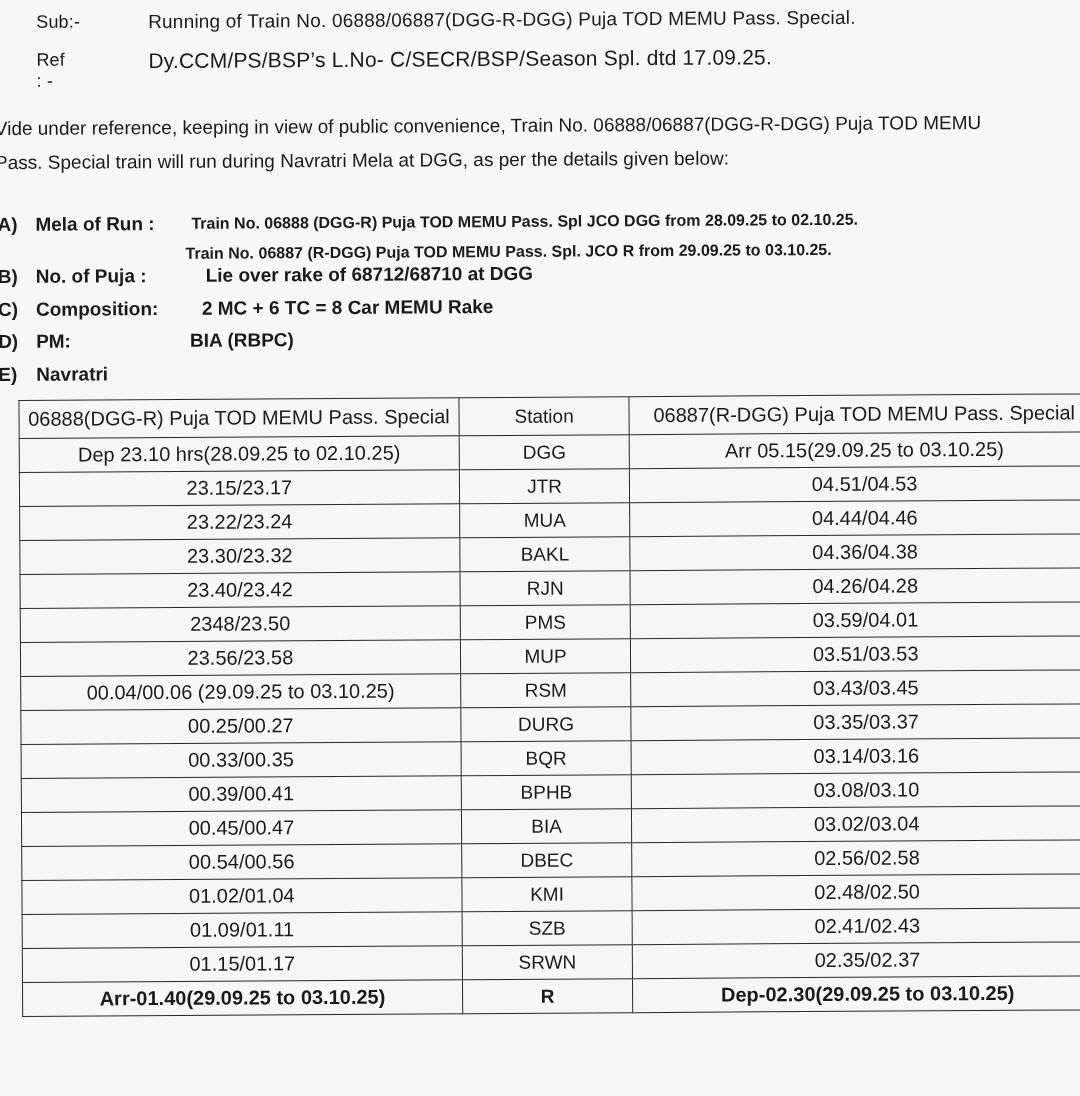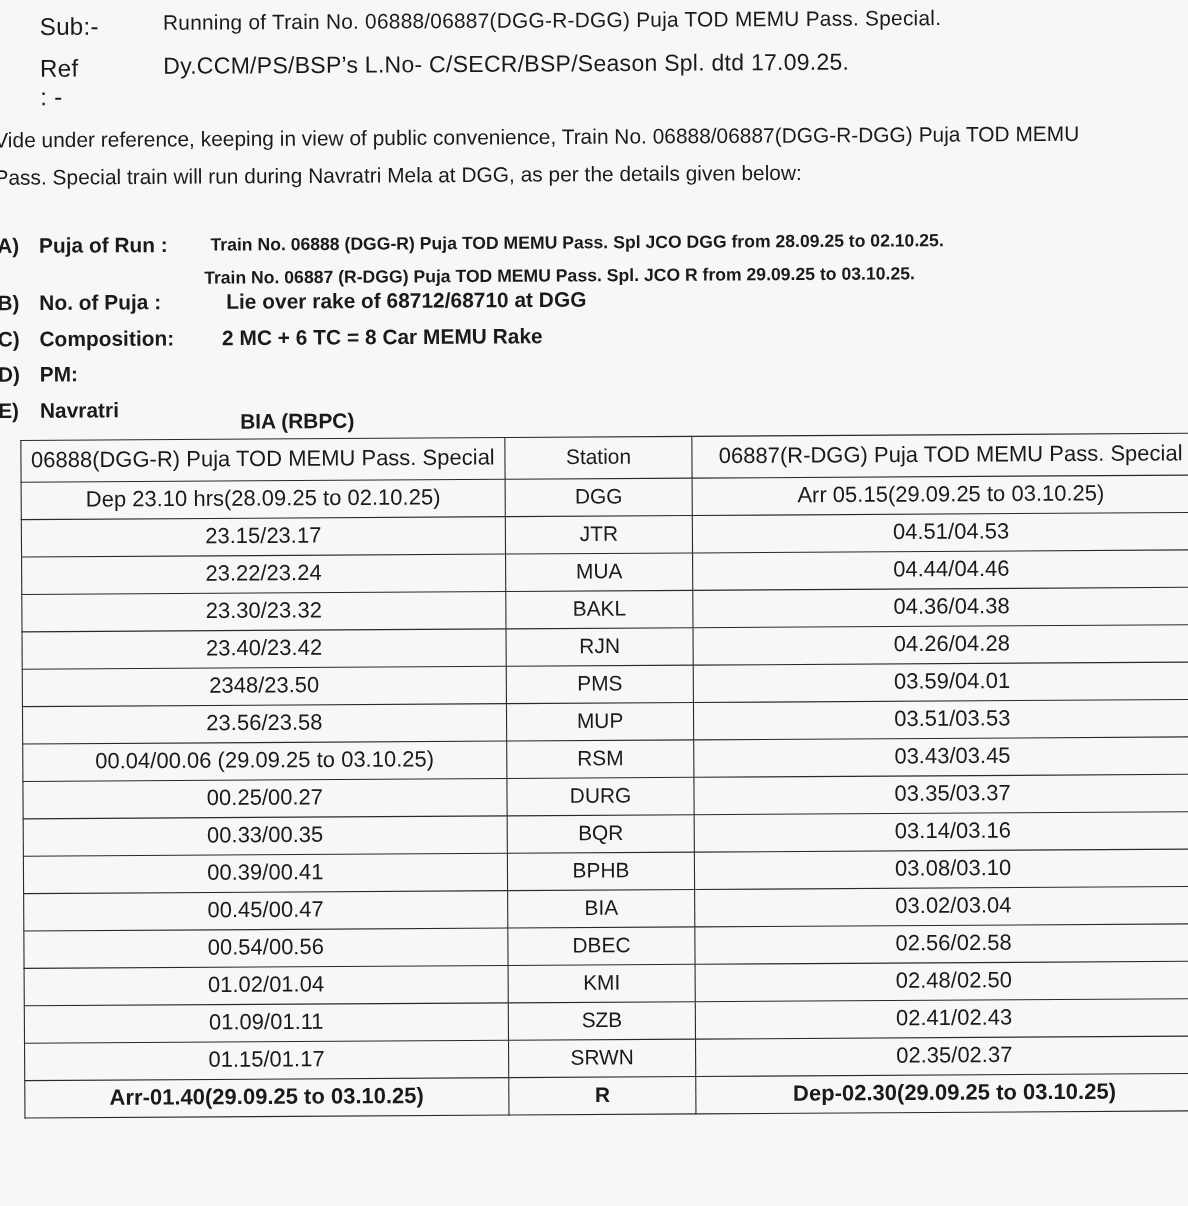--- a/index.html
+++ b/index.html
@@ -5,21 +5,21 @@
     html, body { margin: 0; padding: 0; }
     body {
       width: 1080px; height: 1096px; overflow: hidden;
       background: #f7f7f5;
       color: #1a1a1a;
       font-family: "Liberation Sans", "DejaVu Sans", sans-serif;
       position: relative;
     }
     .page { position: absolute; inset: 0; transform: rotate(-0.35deg); transform-origin: 0 0; }
     .ref-row { position: absolute; font-size: 19px; letter-spacing: 0.2px; }
-    .ref-label { position: absolute; left: 36px; font-size: 22px; }
+    .ref-label { position: absolute; left: 36px; font-size: 18px; }
     .ref-text { position: absolute; left: 148px; white-space: nowrap; }
     .para { position: absolute; left: -6px; font-size: 19px; white-space: nowrap; }
     .item { position: absolute; left: -4px; font-size: 19px; font-weight: bold; white-space: nowrap; }
     .item .letter { display: inline-block; width: 38px; }
     .item .value { position: absolute; white-space: nowrap; }
     .item .value.small { font-size: 16px; }
     table.timings {
       position: absolute; left: 16px; top: 400px;
       border-collapse: collapse; font-size: 20px;
       width: 1080px;
@@ -46,35 +46,35 @@
   </div>
   <div class="ref-row" style="top:50px;">
     <span class="ref-label">Ref : -</span>
     <span class="ref-text" style="font-size:21px;">Dy.CCM/PS/BSP’s L.No- C/SECR/BSP/Season Spl.  dtd 17.09.25.</span>
   </div>
 
   <div class="para" style="top:118px;">Vide under reference, keeping in view of public convenience, Train No. 06888/06887(DGG-R-DGG) Puja TOD MEMU</div>
   <div class="para" style="top:152px;">Pass. Special  train will run during Navratri Mela at DGG, as per the details given below:</div>
 
   <div class="item" style="top:214px;">
-    <span class="letter">A)</span><span>Puja of Run :</span>
+    <span class="letter">A)</span><span>Mela of Run :</span>
     <span class="value small" style="left:194px; top:2px;">Train No. 06888 (DGG-R) Puja TOD MEMU Pass. Spl  JCO DGG from 28.09.25 to 02.10.25.</span>
     <span class="value small" style="left:188px; top:32px;">Train No. 06887 (R-DGG) Puja TOD MEMU Pass. Spl.  JCO R from 29.09.25 to 03.10.25.</span>
   </div>
   <div class="item" style="top:266px;">
     <span class="letter">B)</span><span>No. of Puja :</span>
     <span class="value" style="left:208px; top:0;">Lie over rake of 68712/68710 at DGG</span>
   </div>
   <div class="item" style="top:299px;">
     <span class="letter">C)</span><span>Composition:</span>
     <span class="value" style="left:204px; top:0;">2 MC + 6 TC =  8 Car  MEMU Rake</span>
   </div>
   <div class="item" style="top:331px;">
     <span class="letter">D)</span><span>PM:</span>
-    <span class="value" style="left:220px; top:0;margin-top:44px;">BIA (RBPC)</span>
+    <span class="value" style="left:192px; top:0;">BIA (RBPC)</span>
   </div>
   <div class="item" style="top:364px;">
     <span class="letter">E)</span><span>Navratri</span>
   </div>
 
   <table class="timings">
     <thead>
       <tr>
         <th class="left">06888(DGG-R) Puja TOD MEMU Pass. Special</th>
         <th class="mid">Station</th>

